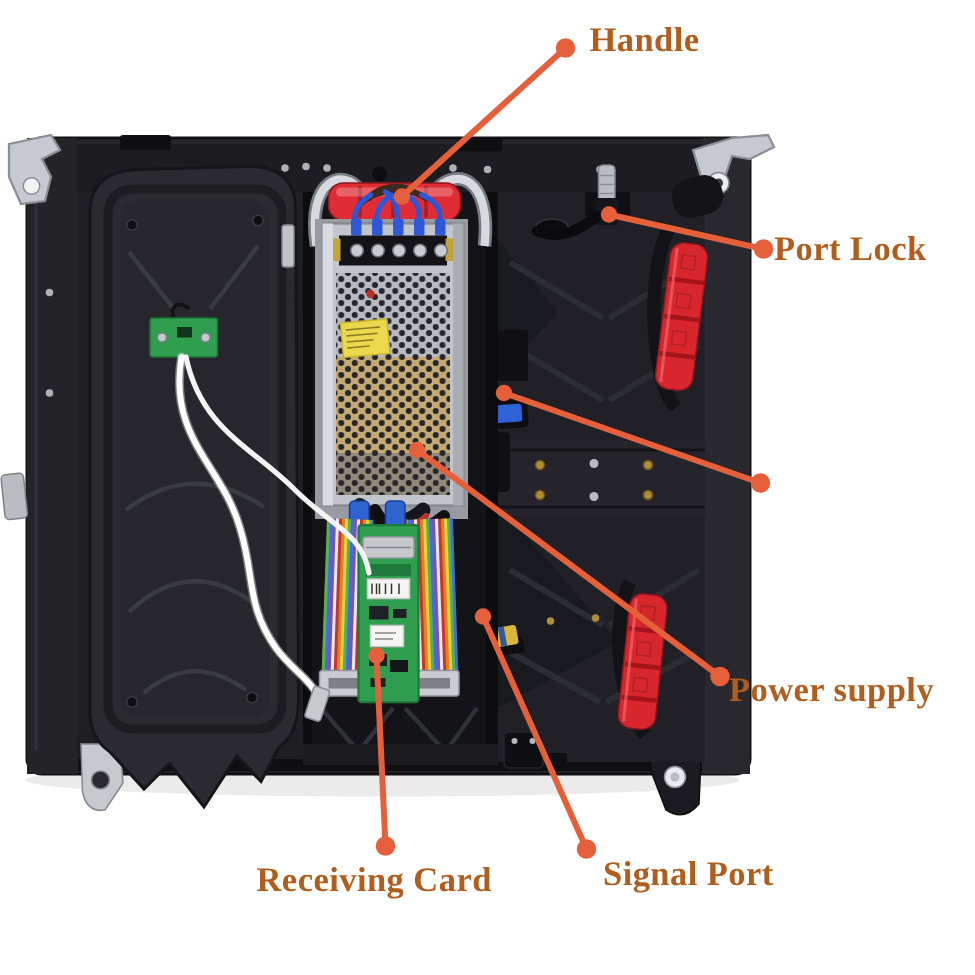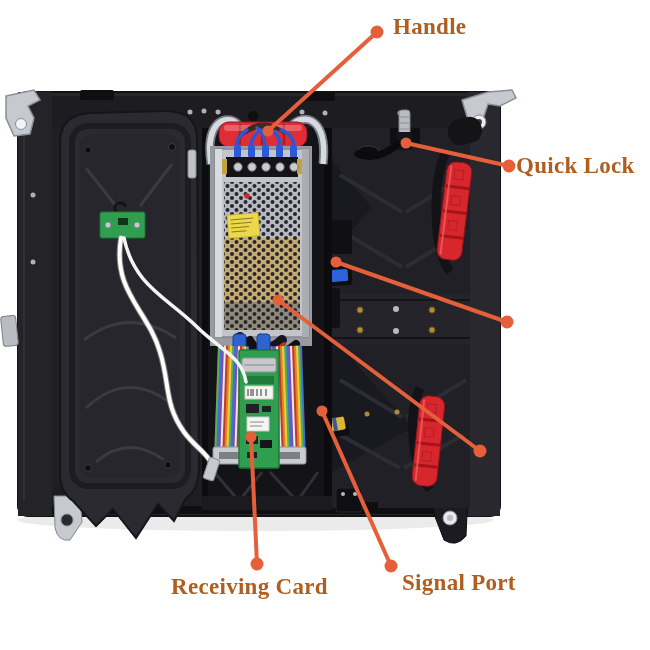--- a/index.html
+++ b/index.html
@@ -348,17 +348,18 @@
     </g>
     <g>
       <line class="cl" x1="322" y1="411" x2="391" y2="566" stroke="#e5603a"></line>
       <circle cx="322" cy="411" r="5.5" fill="#e5603a"></circle>
       <circle cx="391" cy="566" r="6.5" fill="#e5603a"></circle>
     </g>
   </g>
 </svg>
 
 <div class="callout-label" style="left:393px;top:14px">Handle</div>
-<div class="callout-label" style="left:516px;top:153px">Quick Lock</div>
+<div class="callout-label" style="left:516px;top:153px">Port Lock</div>
+<div class="callout-label" style="left:486px;top:447px">Power supply</div>
 <div class="callout-label" style="left:171px;top:574px">Receiving Card</div>
 <div class="callout-label" style="left:402px;top:570px">Signal Port</div>
 
 </div>
 
 </body></html>

